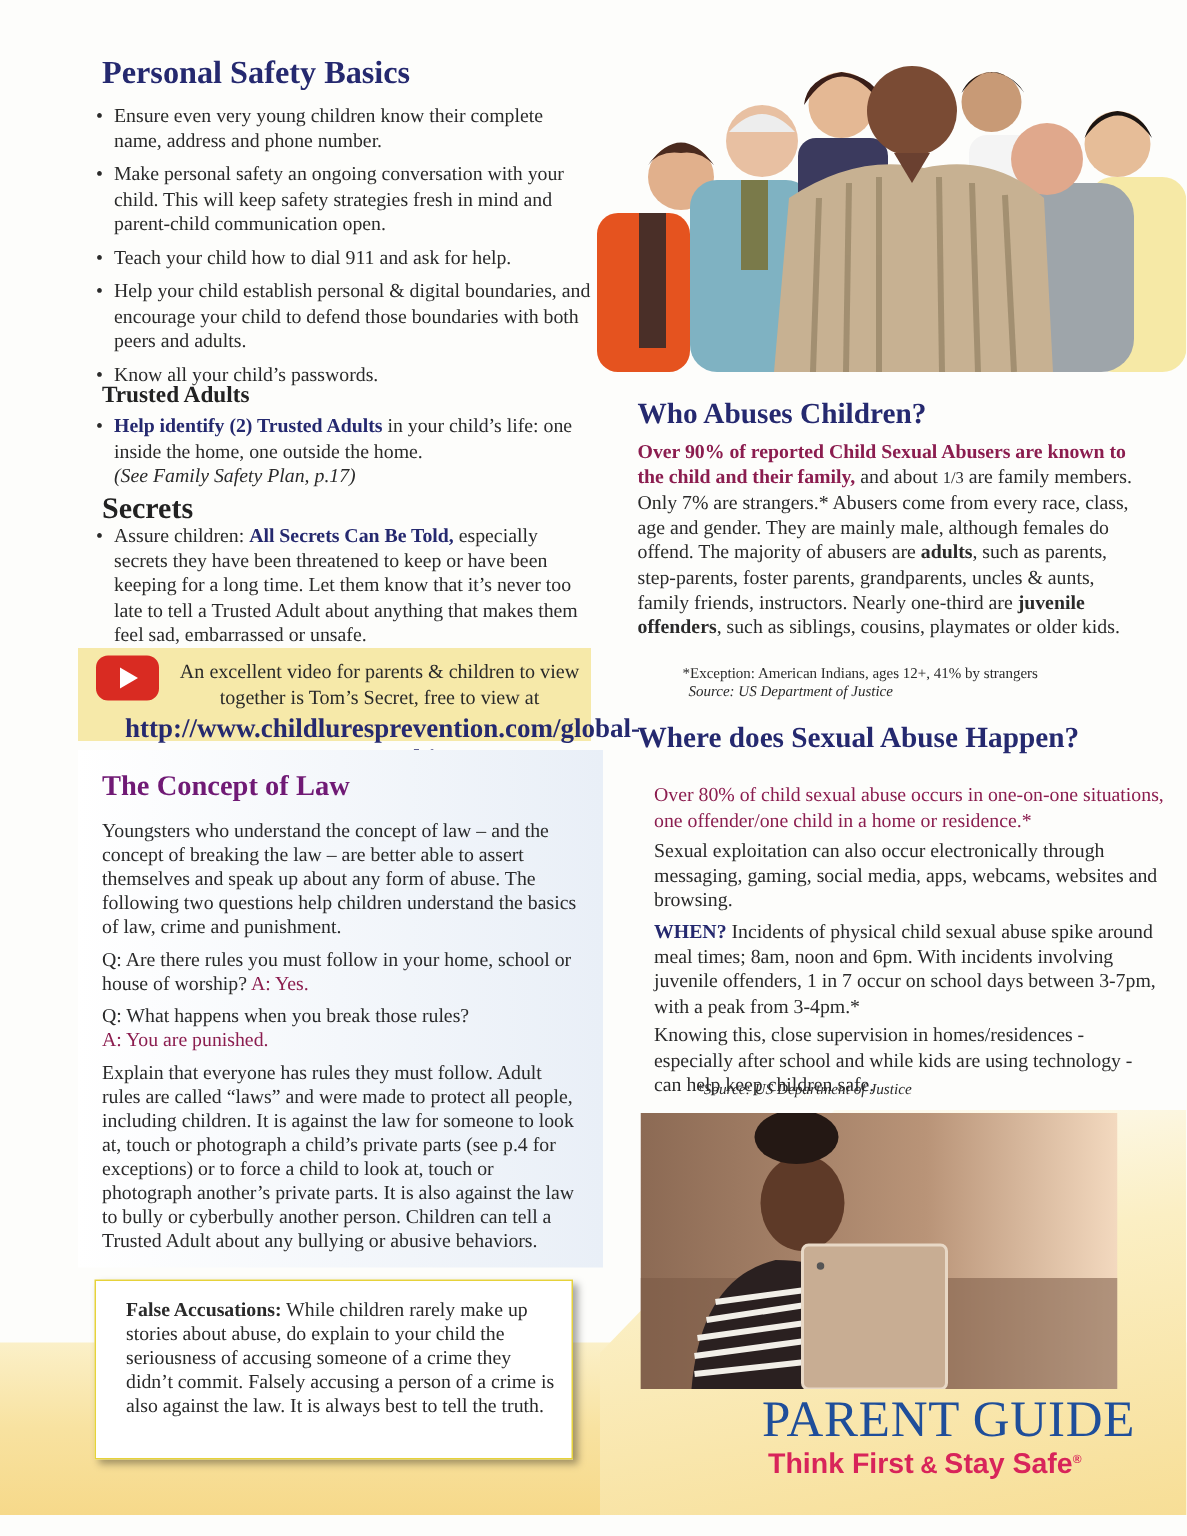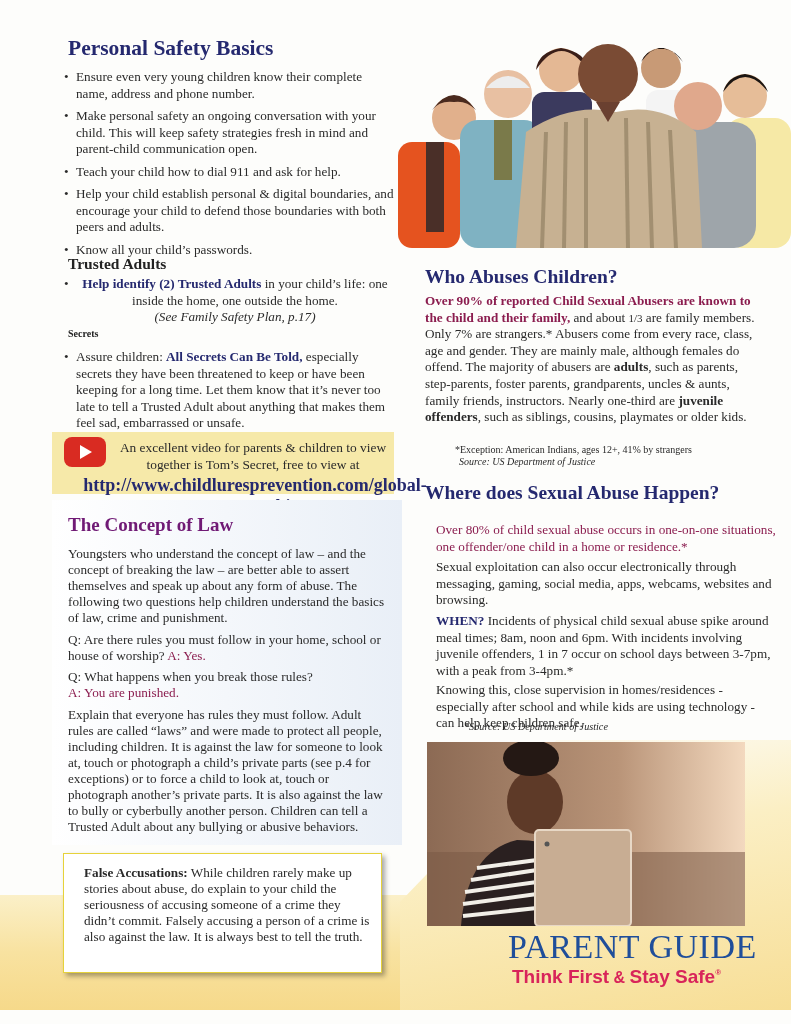--- a/index.html
+++ b/index.html
@@ -15,24 +15,24 @@
   
   .h-blue { color:#25296f; font-weight:bold; font-family:"Liberation Serif", serif; }
   .h-purple { color:#701a75; font-weight:bold; font-family:"Liberation Serif", serif; }
   .h-dark { color:#222; font-weight:bold; font-family:"Liberation Serif", serif; }
   .title-psb { left:68px; top:36px; font-size:21.5px; }
   ul.bullets { margin:0; padding:0; list-style:none; }
   ul.bullets li { position:relative; padding-left:12px; font-size:13.2px; line-height:16.5px; margin-bottom:6px; }
   ul.bullets li::before { content:"•"; position:absolute; left:0; top:0; }
   .psb-list { left:64px; top:69px; width:330px; }
   .trusted-h { left:68px; top:255px; font-size:15.5px; }
-  .trusted-list { left:64px; top:276px; width:330px;text-align:center; }
+  .trusted-list { left:64px; top:276px; width:330px; }
   .navy-b { color:#25296f; font-weight:bold; }
   .ital { font-style:italic; }
-  .secrets-h { left:68px; top:328px; font-size:10px; }
+  .secrets-h { left:68px; top:328px; font-size:20px; }
   .secrets-list { left:64px; top:349px; width:330px; }
   .video-box { left:52px; top:432px; width:342px; height:62px; background:#f6e9a9; }
   .yt-icon { left:64px; top:437px; width:42px; height:30px; background:#d92b22; border-radius:8px; }
   .yt-icon::after { content:""; position:absolute; left:16px; top:8px; border-left:12px solid #fff;
     border-top:7px solid transparent; border-bottom:7px solid transparent; }
   .video-text { left:114px; top:439px; width:278px; font-size:13.4px; line-height:17px; text-align:center; }
   .video-link { left:52px; top:475px; width:406px; text-align:center; font-size:18px; font-weight:bold; color:#25296f; }
   .law-box { left:52px; top:500px; width:350px; height:345px;
     background:linear-gradient(90deg,#ffffff 0%,#f4f7fb 50%,#e9eff7 100%); }
   .law-title { left:68px; top:514px; font-size:19px; }

